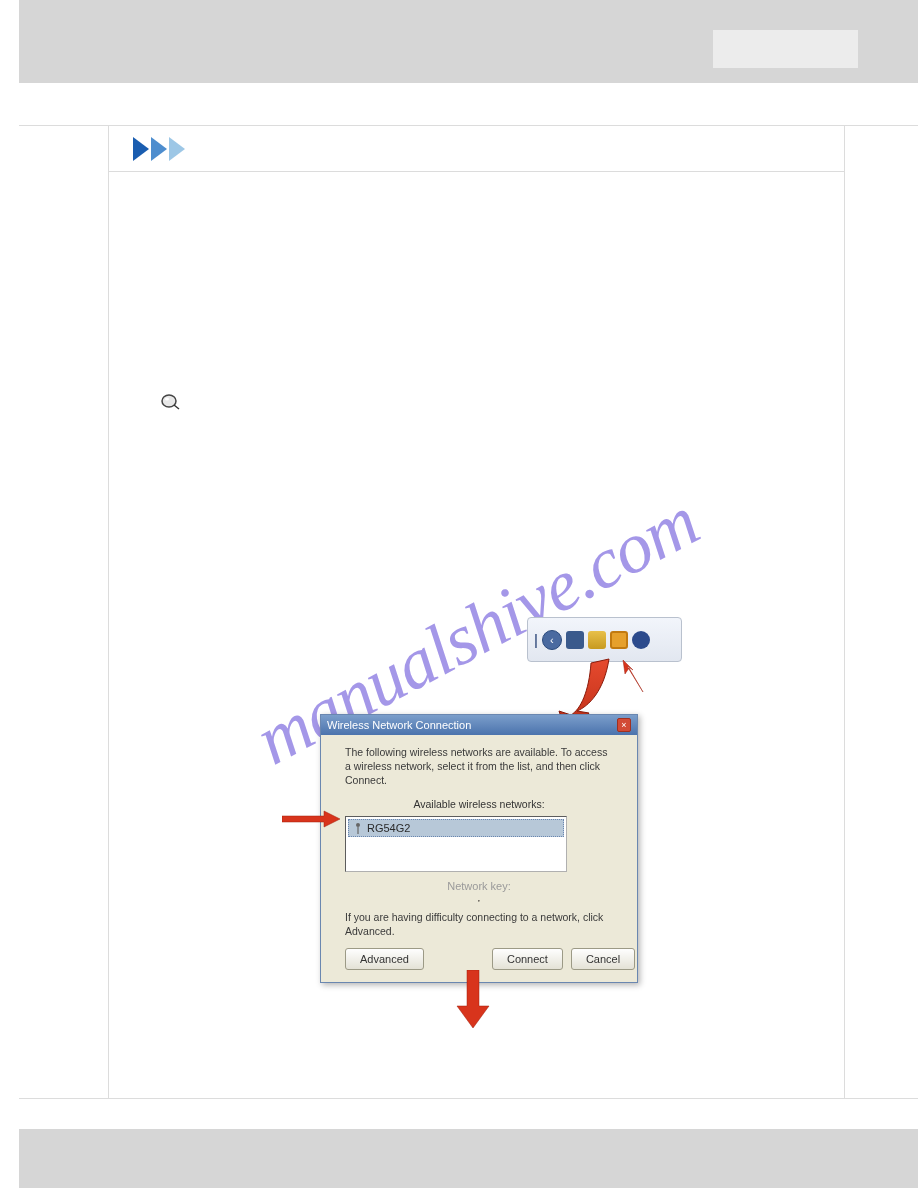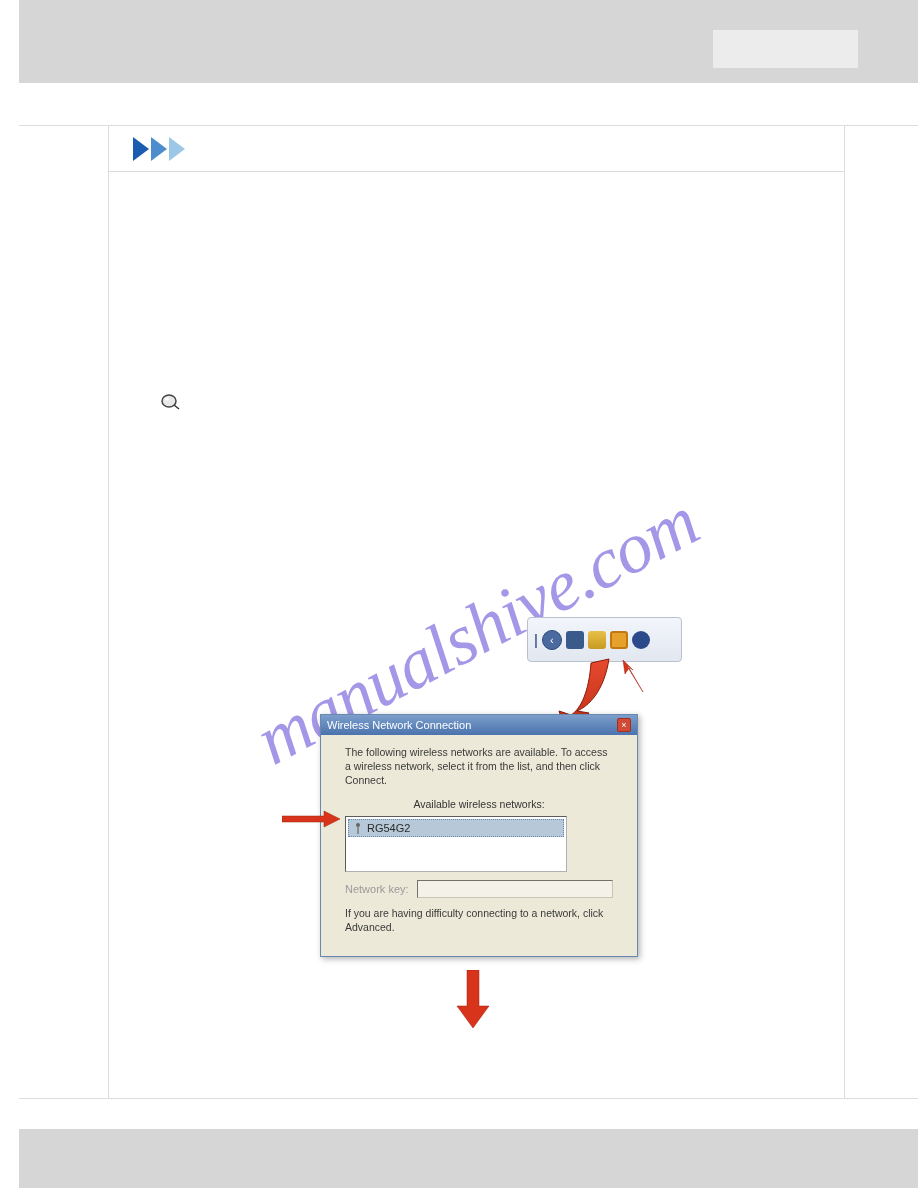--- a/index.html
+++ b/index.html
@@ -156,20 +156,21 @@
     background: #b7c8d8;
     border: 1px dotted #6a87b0;
     padding: 2px 4px;
     display: flex; align-items: center; gap: 4px;
     font-size: 11px;
     color: #2a2a2a;
   }
   .nk-row {
     display:flex; align-items:center; gap:8px; margin:8px 0;
     color:#9a9a9a;
+    flex-direction:column;
   }
   .nk-inp {
     flex:1; height:18px; background:#f4f2e8; border:1px inset #c8c4b4;
   }
   .btn-row { display:flex; gap:8px; margin-top:10px; }
   .win-btn {
     background: linear-gradient(#fefefe,#e4e2d6);
     border: 1px solid #9c9a86;
     border-radius: 3px;
     padding: 4px 14px;
@@ -260,20 +261,25 @@
                   <line x1="5" y1="5" x2="5" y2="12" stroke="#666" stroke-width="1.2"></line>
                 </svg>
               <span>RG54G2</span>
             </div>
           </div>
           <div class="nk-row">
             <span>Network key:</span>
             <div class="nk-inp"></div>
           </div>
           <div class="dlg-text">If you are having difficulty connecting to a network, click Advanced.</div>
+          <div class="btn-row">
+            <button class="win-btn">Advanced</button>
+            <button class="win-btn primary">Connect</button>
+            <button class="win-btn">Cancel</button>
+          </div>
         </div>
       </div>
 
       <svg class="red-arrow-h" width="60" height="20">
         <path d="M 0 7 L 42 7 L 42 2 L 58 10 L 42 18 L 42 13 L 0 13 Z" fill="#d8341c" stroke="#a01c0a" stroke-width="0.5"></path>
       </svg>
 
       <svg class="red-arrow-d" width="50" height="60">
         <path d="M 14 0 L 26 0 L 26 36 L 36 36 L 20 58 L 4 36 L 14 36 Z" fill="#d8341c" stroke="#a01c0a" stroke-width="0.5"></path>
       </svg>

